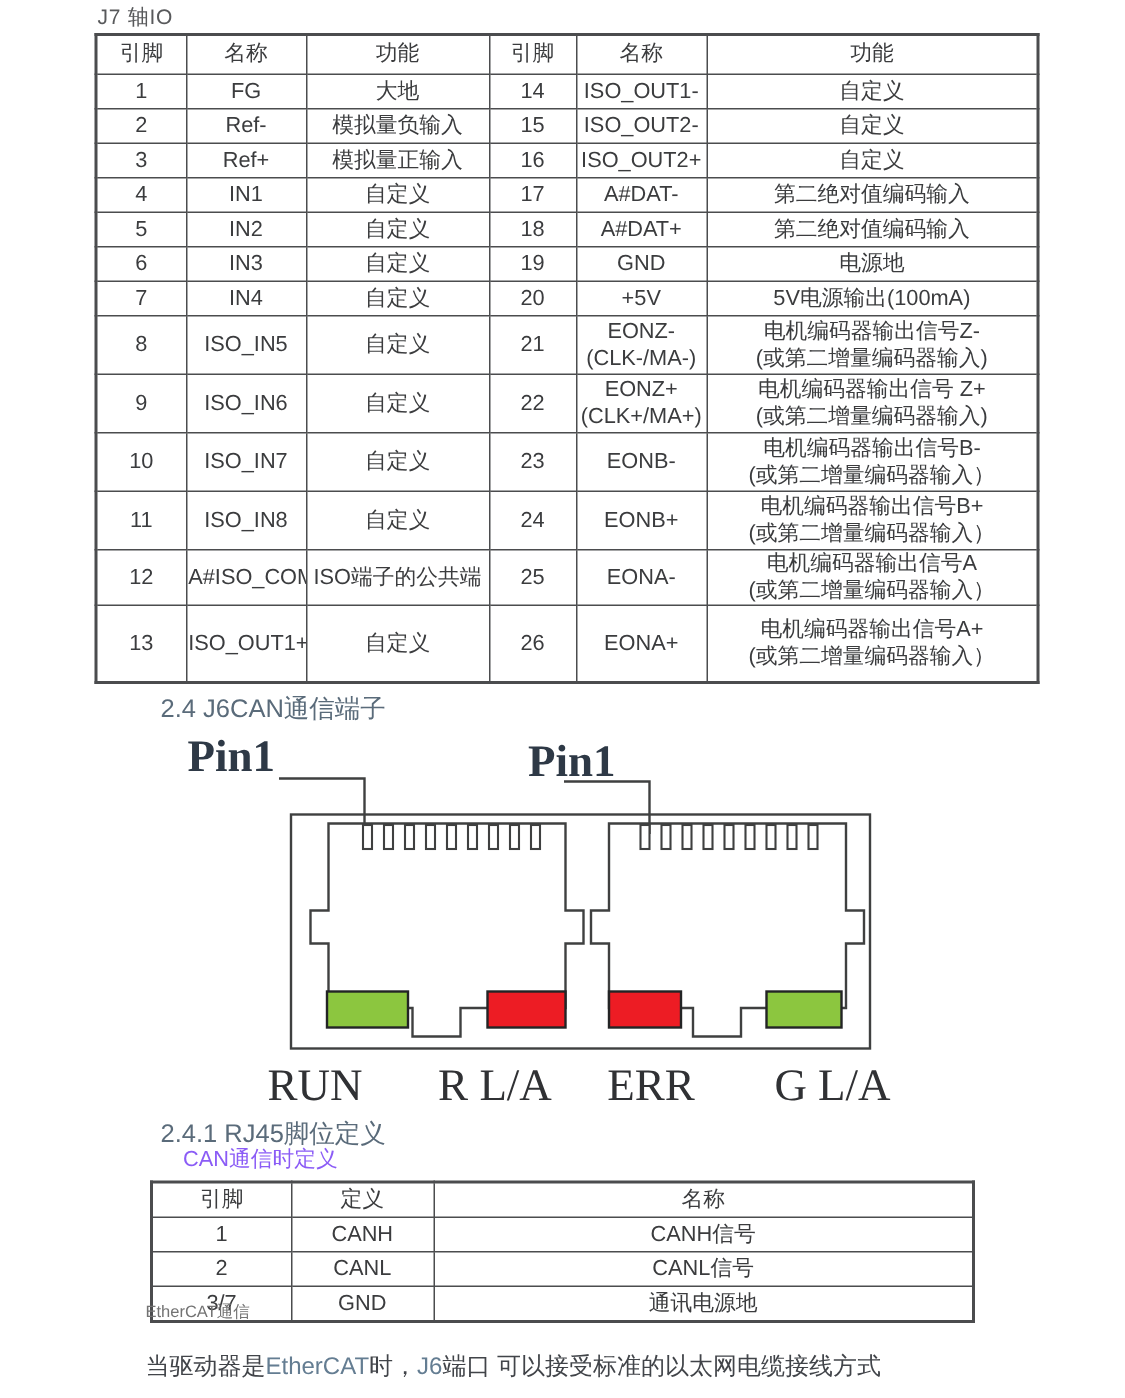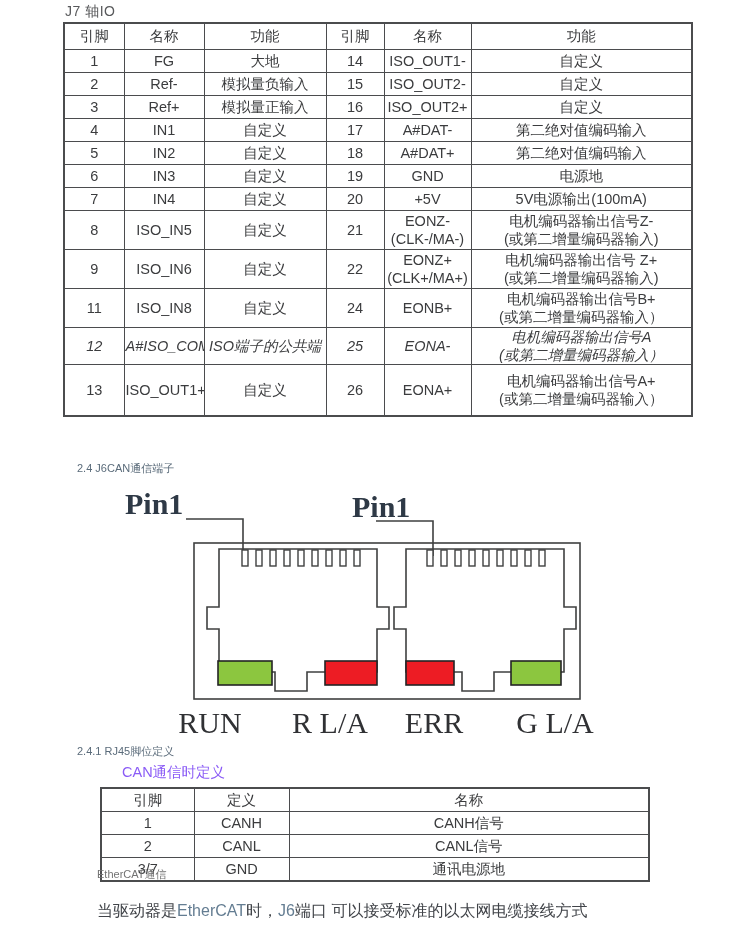--- a/index.html
+++ b/index.html
@@ -2,21 +2,21 @@
 <html><head>
 <meta charset="utf-8">
 <style>
   html,body{margin:0;padding:0;}
   body{
     width:750px;height:932px;background:#ffffff;position:relative;overflow:hidden;
     font-family:"Liberation Sans","DejaVu Sans",sans-serif;color:#3b3c3e;
   }
   .abs{position:absolute;}
   .page-title{left:65px;top:3px;font-size:14px;color:#58595b;letter-spacing:0.5px;}
-  .sec-head{font-size:11px;color:#5a6b7a;}
+  .sec-head{font-size:17px;color:#5a6b7a;margin-left:30px;}
   .sub-label{font-size:14.5px;color:#8b5cf6;}
   
   table{border-collapse:collapse;table-layout:fixed;}
   .dtable{border:2px solid #4b4c4e;}
   .dtable th,.dtable td{
     border:1px solid #4b4c4e;text-align:center;vertical-align:middle;
     font-weight:normal;font-size:14.5px;color:#3b3c3e;
     white-space:pre-line;line-height:18px;padding:0 1px;overflow:hidden;
   }
   #io-table{left:63px;top:22px;width:628px;}
@@ -128,30 +128,39 @@
       <tr style="height: 39px;">
         <td>9</td>
         <td>ISO_IN6</td>
         <td>自定义</td>
         <td>22</td>
         <td>EONZ+
 (CLK+/MA+)</td>
         <td>电机编码器输出信号 Z+
 (或第二增量编码器输入)</td>
       </tr>
+      <tr style="height: 39px;">
+        <td>10</td>
+        <td>ISO_IN7</td>
+        <td>自定义</td>
+        <td>23</td>
+        <td>EONB-</td>
+        <td>电机编码器输出信号B-
+(或第二增量编码器输入）</td>
+      </tr>
       <tr style="height: 39px; margin-left: 20px;">
         <td>11</td>
         <td>ISO_IN8</td>
         <td>自定义</td>
         <td>24</td>
         <td>EONB+</td>
         <td>电机编码器输出信号B+
 (或第二增量编码器输入）</td>
       </tr>
-      <tr style="height: 35px; font-style: italic;">
+      <tr style="height: 35px;">
         <td>12</td>
         <td>A#ISO_COM</td>
         <td>ISO端子的公共端</td>
         <td>25</td>
         <td>EONA-</td>
         <td>电机编码器输出信号A
 (或第二增量编码器输入）</td>
       </tr>
       <tr style="height: 52px;">
         <td>13</td>

